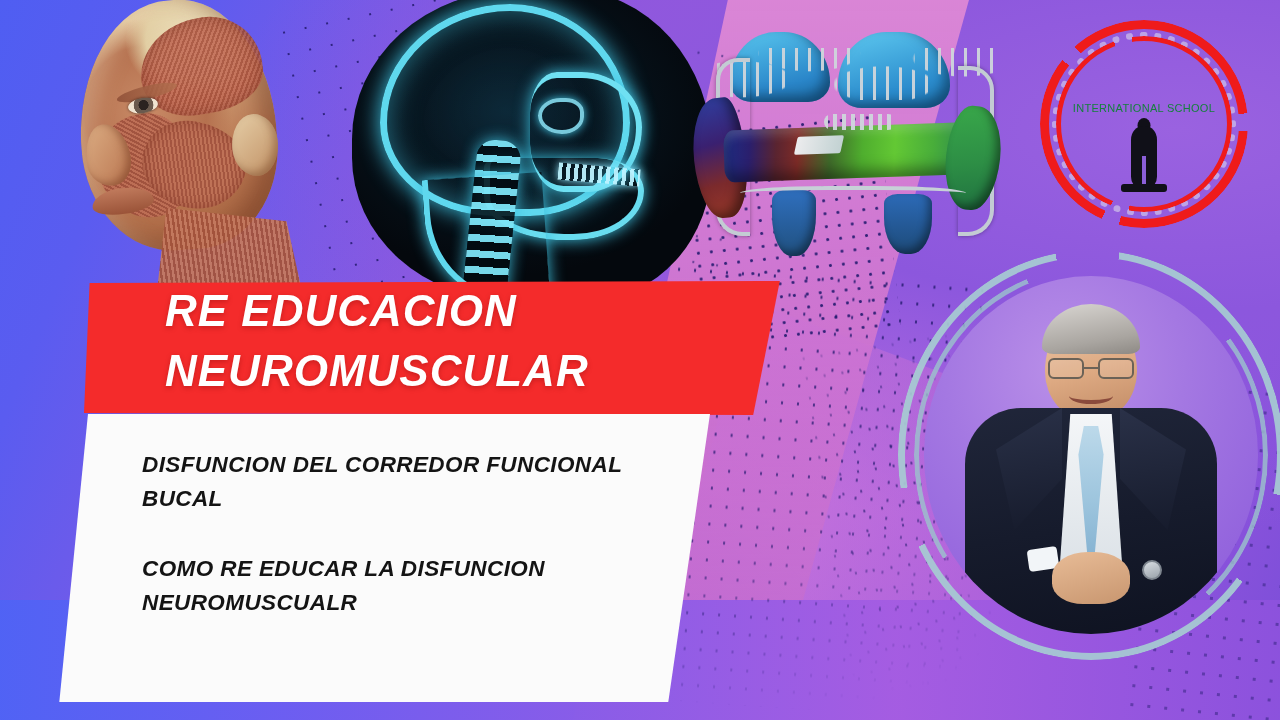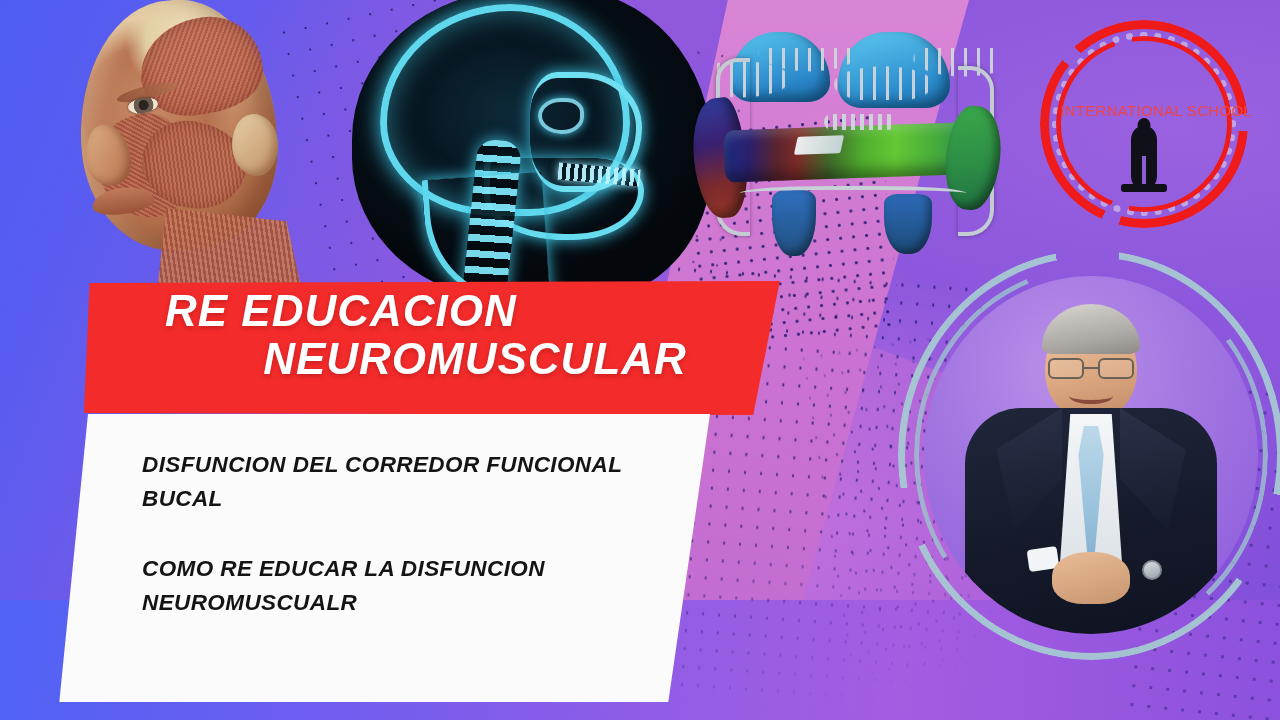--- a/index.html
+++ b/index.html
@@ -302,22 +302,22 @@
     position:absolute; inset:16px; border-radius:50%;
     border:7px dotted rgba(225,225,235,.55);
   }
   .logo-rmp{
     position:absolute; left:0; right:0; top:56px; text-align:center;
     font-size:23px; font-weight:bold; letter-spacing:2px;
     color:#f41d1d; font-family:"Liberation Serif", serif;
     text-shadow:1px 1px 0 #5a0606,-1px 0 0 #7a0a0a;
   }
   .logo-school{
-    position:absolute; left:0; right:0; top:86px; text-align:right;
-    font-size:15px; color:#ef4444; letter-spacing:.3px;
+    position:absolute; left:0; right:0; top:86px; text-align:center;
+    font-size:11px; color:#15803d; letter-spacing:.3px;
     font-family:"Liberation Sans", sans-serif;
   }
   .logo-figure{
     position:absolute; left:50%; top:110px; transform:translateX(-50%);
     width:26px; height:62px;
     background:#101018;
     border-radius:46% 46% 34% 34% / 22% 22% 18% 18%;
     box-shadow:0 0 0 0 #000;
   }
   .logo-fig-head{
@@ -430,21 +430,21 @@
     background:#f42b2b;
     clip-path:polygon(0.8% 1.5%, 99.4% 0%, 95.6% 100%, 0% 98.5%);
   }
   .title{
     position:absolute; left:165px; top:287px; width:620px;
     font-size:44px; font-weight:bold; font-style:italic;
     color:#ffffff; letter-spacing:1px; line-height:1.08;
     text-shadow:0 2px 5px rgba(120,10,10,.35);
     white-space:nowrap;
   }
-  .title-l2{ margin-top:0;text-align:center; }
+  .title-l2{ margin-top:12px; }
 
   
   .white-panel{
     position:absolute; left:58px; top:414px; width:652px; height:288px;
     background:#fbfbfb;
     clip-path:polygon(4.6% 0%, 100% 0%, 93.6% 100%, 0.2% 100%);
     box-shadow:0 6px 14px rgba(30,10,60,.18);
   }
   .sub{
     position:absolute; left:142px; width:520px;

